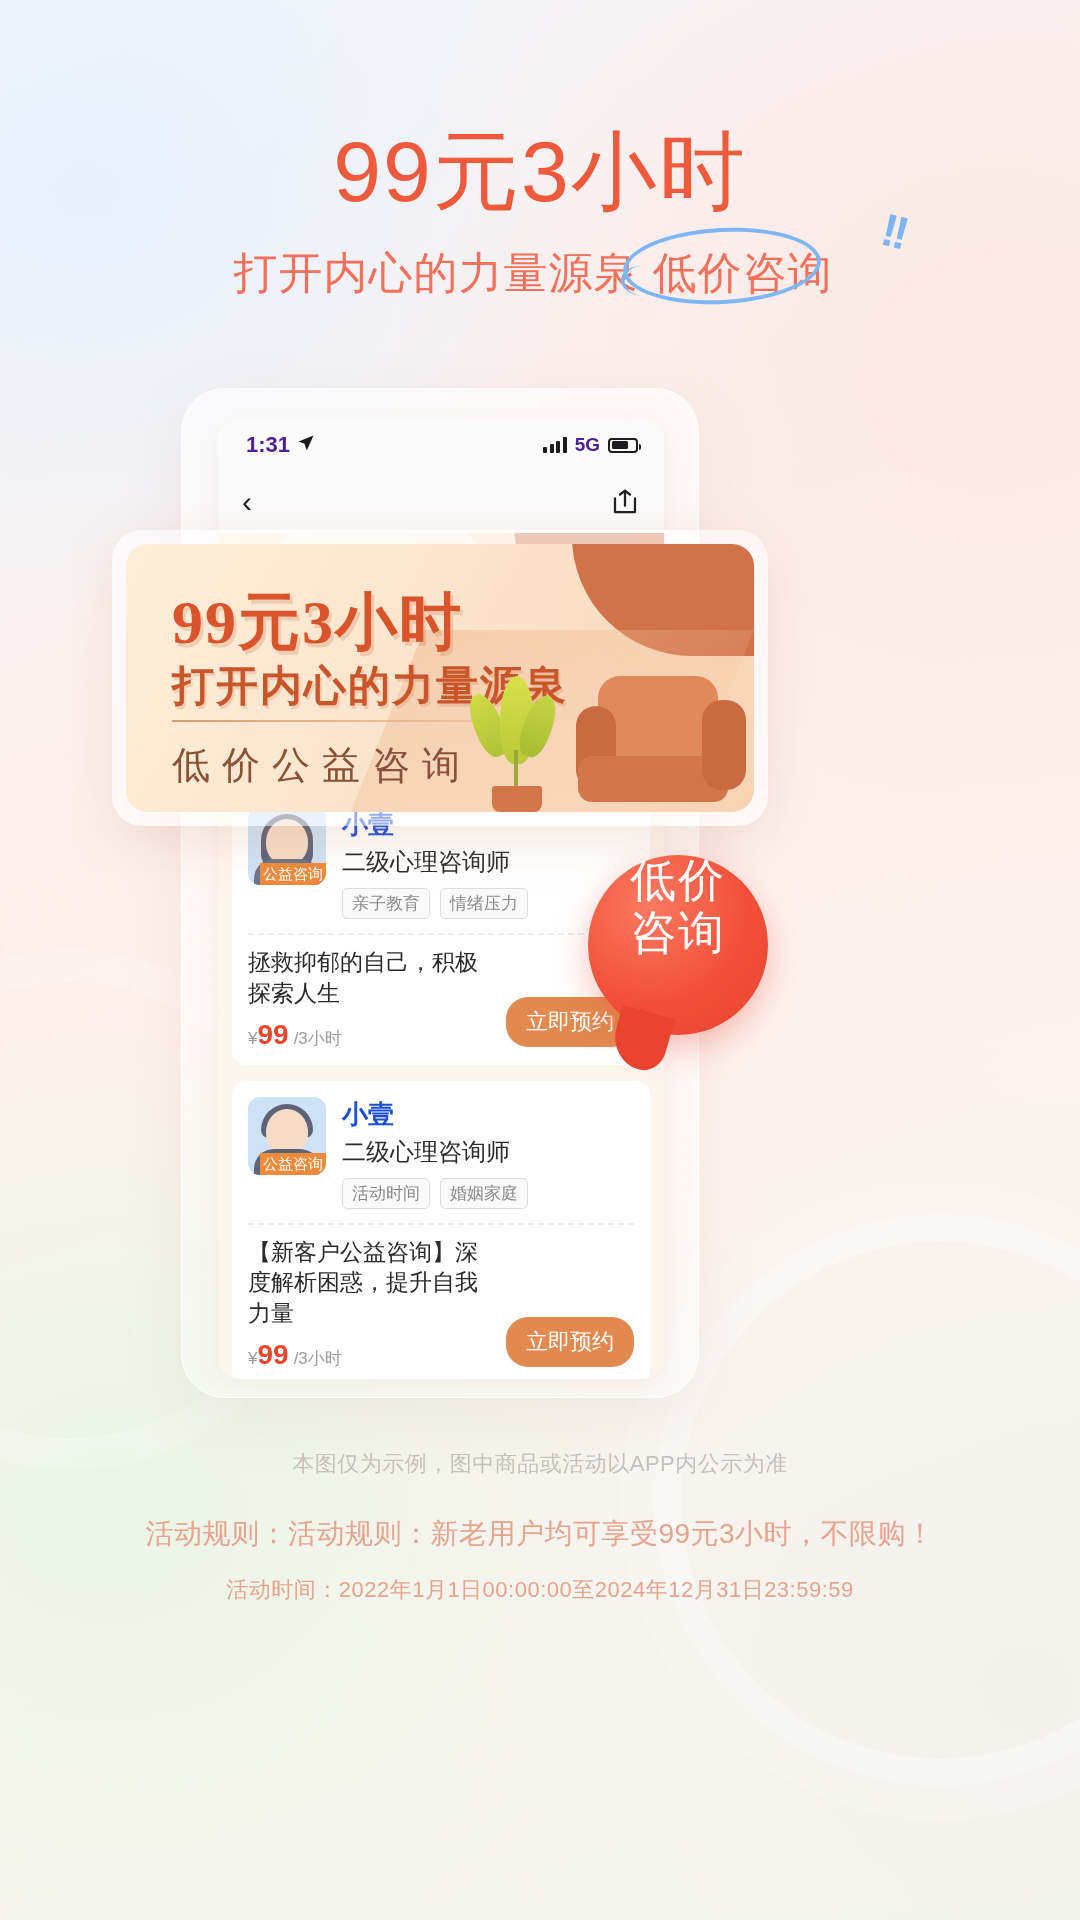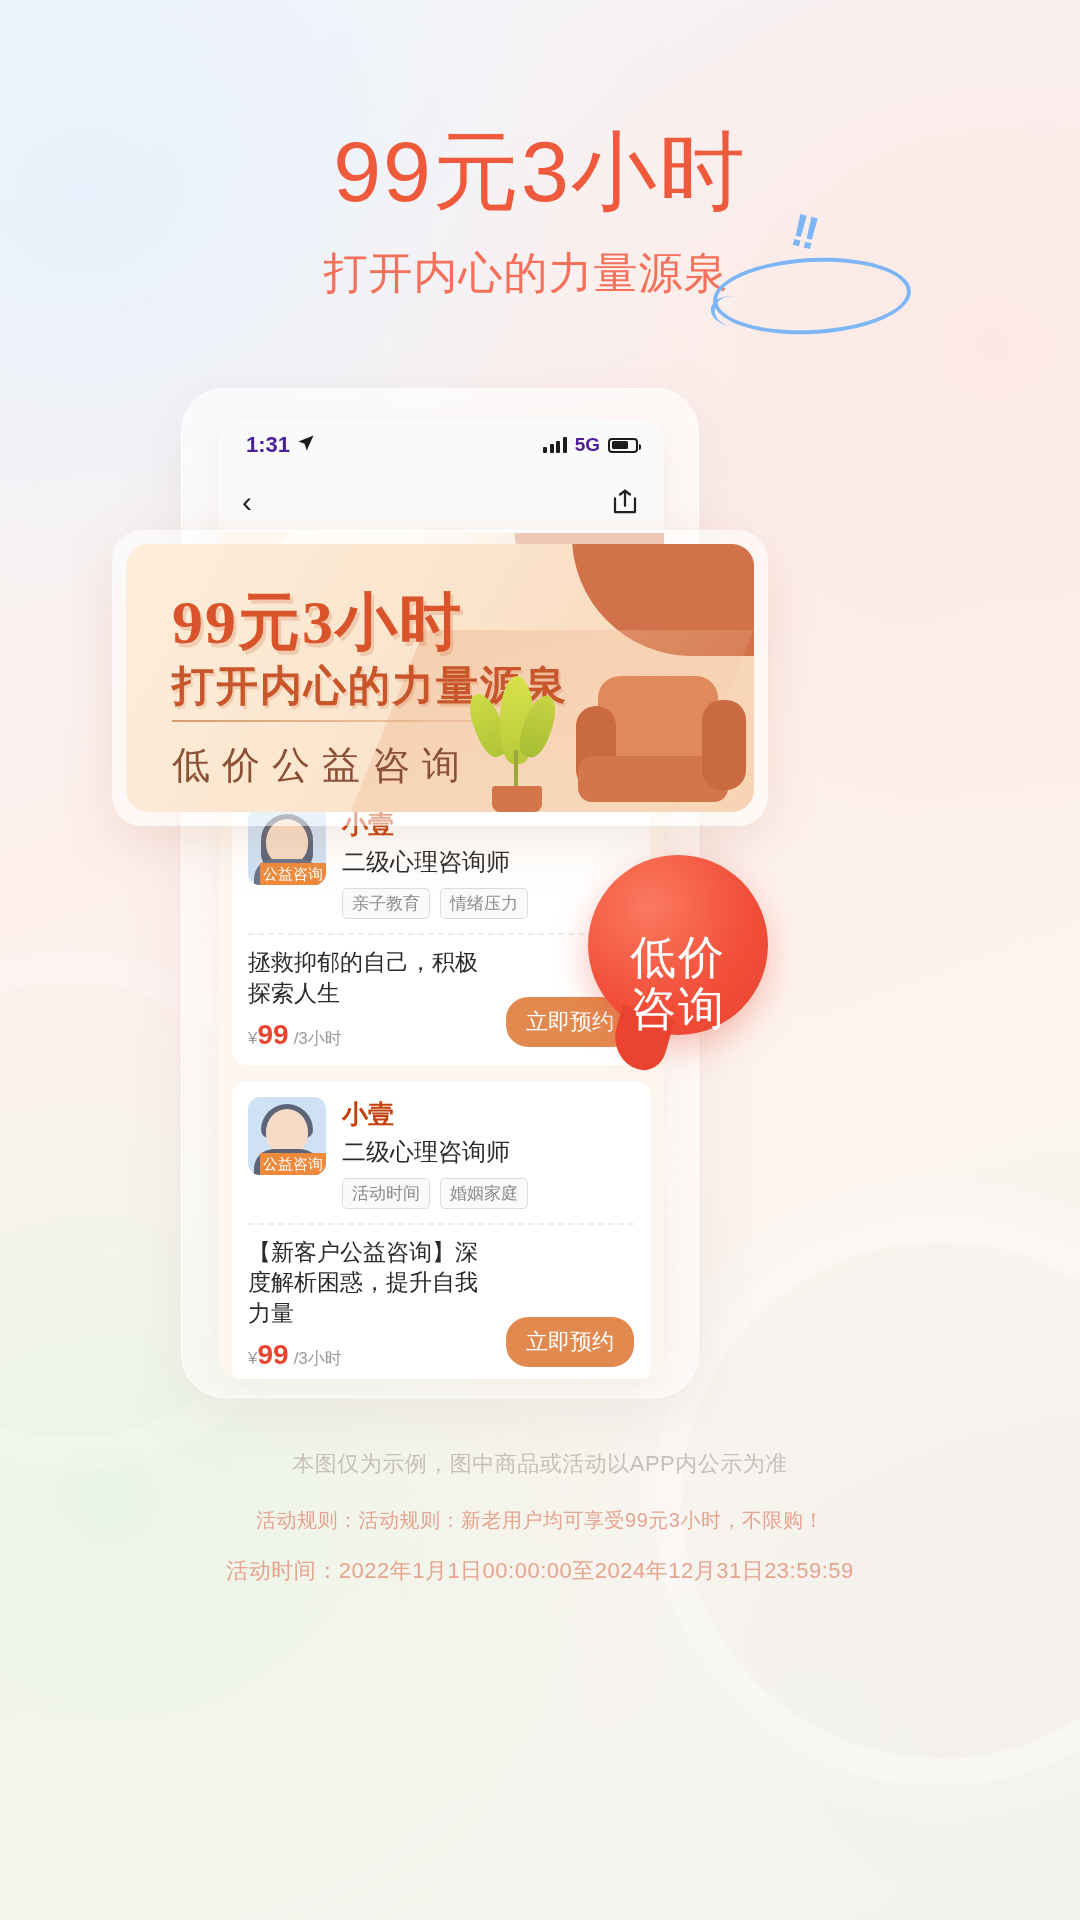--- a/index.html
+++ b/index.html
@@ -140,21 +140,21 @@
     width:52px;height:34px;border-radius:26px 26px 8px 8px; background:#5d6477;}
   .av-hair.long{ height:56px; border-radius:26px 26px 16px 16px;}
   .av-body{ position:absolute; left:50%; bottom:0; transform:translateX(-50%);
     width:66px;height:26px;border-radius:20px 20px 0 0; background:#5d6477;}
   .av-body.f{ background:#6c7488; }
   .badge{
     position:absolute; left:12px; right:0; bottom:0; height:22px;
     background:#ef8a3c; color:#fff; font-size:15px; text-align:center; line-height:22px;
   }
   .cinfo{ flex:1; min-width:0; }
-  .cname{ font-size:26px; color:#c2410c; font-weight:700; background:#fff; display:inline-block;}
+  .cname{ font-size:26px; color:#1d4ed8; font-weight:700; background:#fff; display:inline-block;}
   .ctitle{ font-size:24px; color:#2b2b2b; margin-top:4px; }
   .ctags{ display:flex; gap:10px; margin-top:10px; }
   .ctag{ border:1px solid #dcdcdc; border-radius:5px; padding:3px 9px;
     font-size:17px; color:#8a8a8a; background:#fafafa;}
   .divider{ border-top:2px dashed #ededed; margin:14px 0 12px; }
   .cbottom{ display:flex; align-items:flex-end; justify-content:space-between; gap:12px;}
   .cdesc{ font-size:23px; color:#2a2a2a; line-height:1.34; flex:1; }
   .price{ margin-top:10px; color:#e8452e; font-size:18px; }
   .price b{ font-size:28px; }
   .price span{ color:#9a9a9a; font-size:17px; }
@@ -218,49 +218,50 @@
     background:#c96a41; border-radius:20px;}
   .sofa-seat{ position:absolute; right:18px; bottom:10px; width:150px;height:46px;
     background:#d3764b; border-radius:14px;}
 
   
   .bubble{
     position:absolute; left:588px; top:855px; width:180px; height:180px;
     border-radius:50%; z-index:8;
     background:radial-gradient(circle at 34% 28%,#fa7a60 0%,#f2503a 55%,#e8422f 100%);
     box-shadow:0 12px 34px rgba(235,80,58,.35);
-    display:flex; align-items:flex-end; justify-content:center;
+    display:flex; align-items:flex-start; justify-content:center;
   }
   .bubble-txt{ color:#fff; font-size:46px; line-height:1.12; text-align:center; letter-spacing:2px;}
   .bubble-tail{
     position:absolute; left:26px; bottom:-34px; width:54px; height:58px;
     background:#ea4430; border-radius:0 0 40% 60%; transform:rotate(16deg); z-index:-1;
   }
 
   
   .footer{ position:absolute; left:0; top:1404px; width:1080px; text-align:center; z-index:7;}
   .f1{ font-size:22px; color:#c7bfb9; letter-spacing:.5px;margin-top:45px; }
-  .f2{ font-size:20px; color:#e6a38f; margin-top:28px; letter-spacing:.5px;}
+  .f2{ font-size:28px; color:#e6a38f; margin-top:36px; letter-spacing:.5px;}
   .f3{ font-size:22px; color:#e6a38f; margin-top:22px; letter-spacing:.5px;}
 </style>
 </head>
 <body>
 
 <div class="bg">
   <div class="bg-base"></div>
   <div class="bg-swirl"></div>
   <div class="bg-swirl2"></div>
 </div>
 
 <div class="headline-wrap">
   <div class="headline">99元3小时</div>
   <div class="subline-row">
     <span class="sub-plain">打开内心的力量源泉</span>
     <span class="sub-circled">
       <span class="ellipse"></span>
+      <span>低价咨询</span>
     </span>
     <span class="bangs">!!</span>
   </div>
 </div>
 
 <div class="phone">
   <div class="screen">
 
     <div class="statusbar">
       <div class="sb-left">

